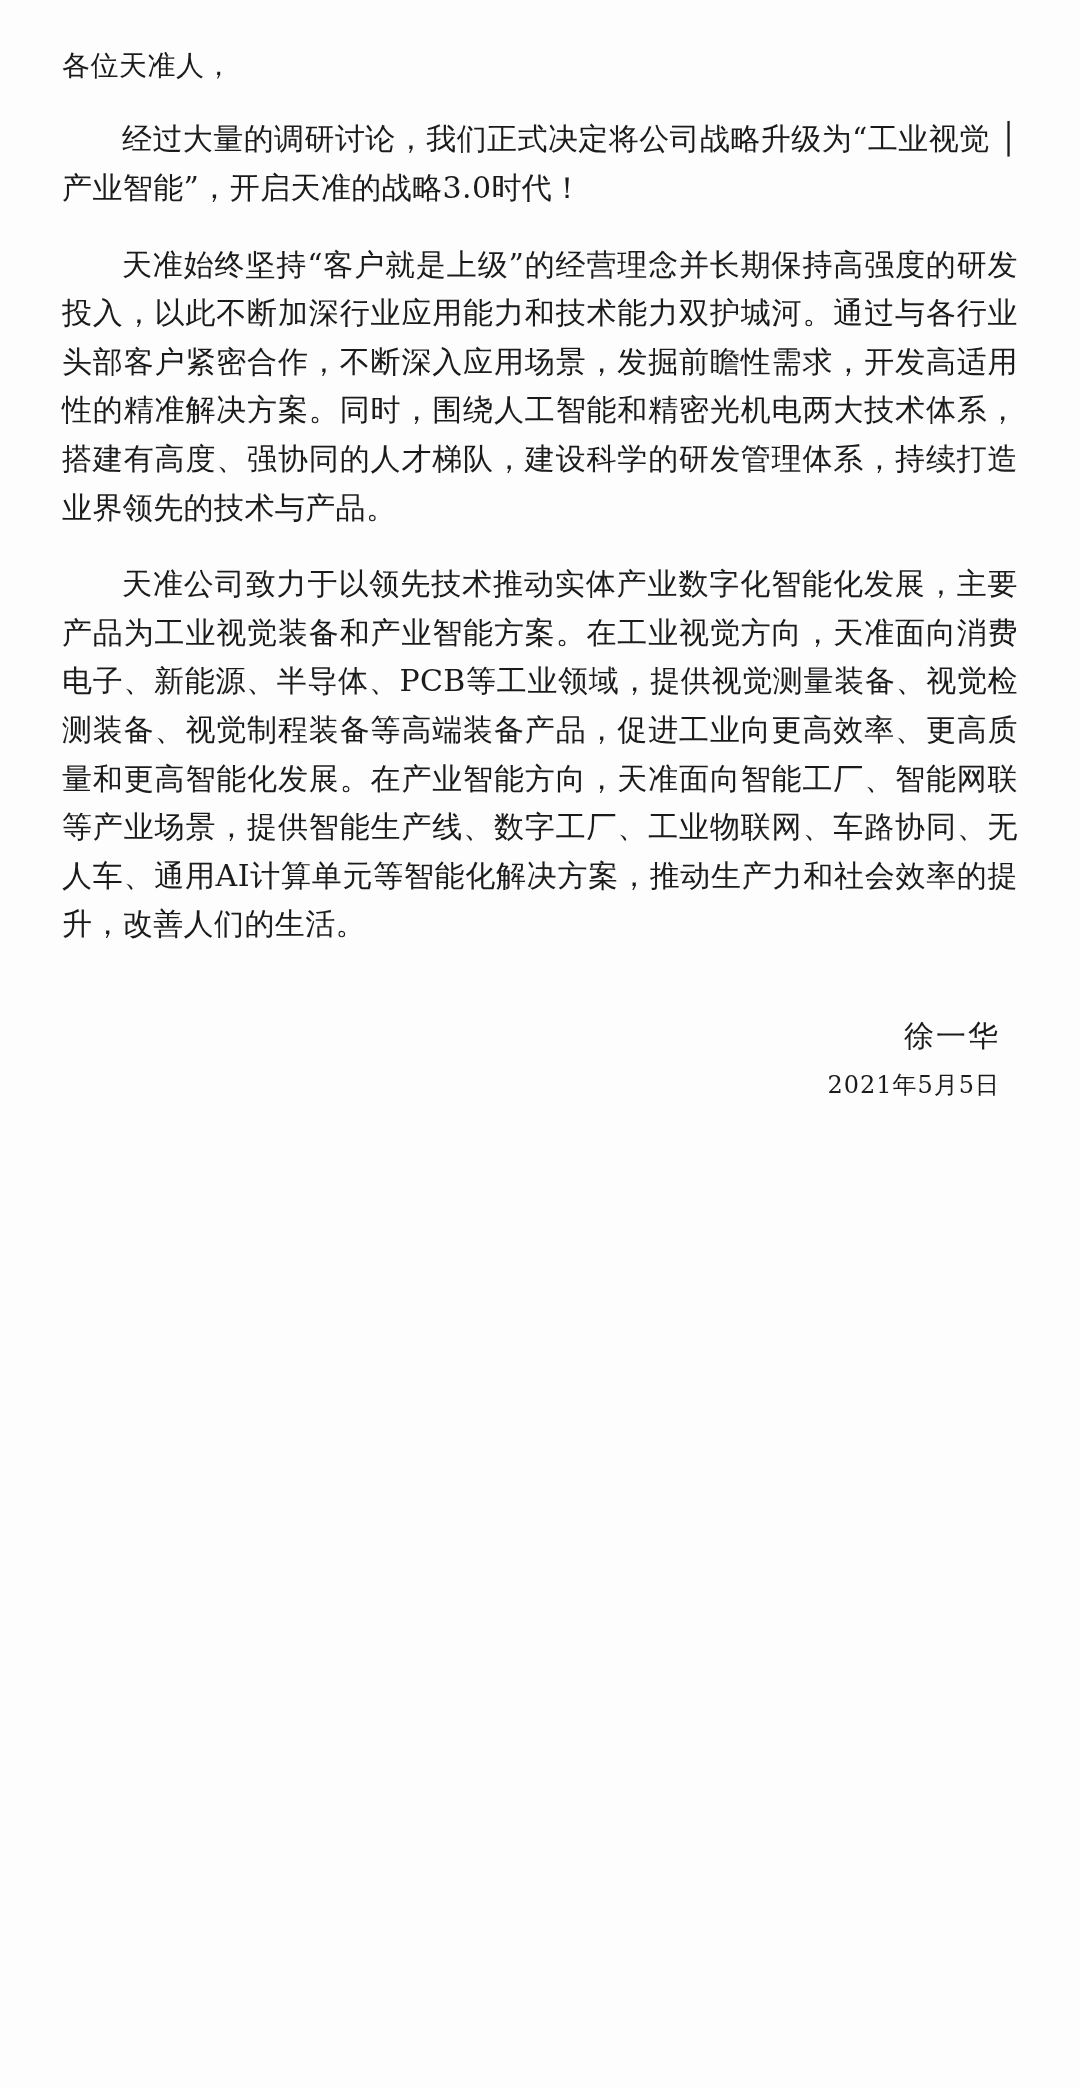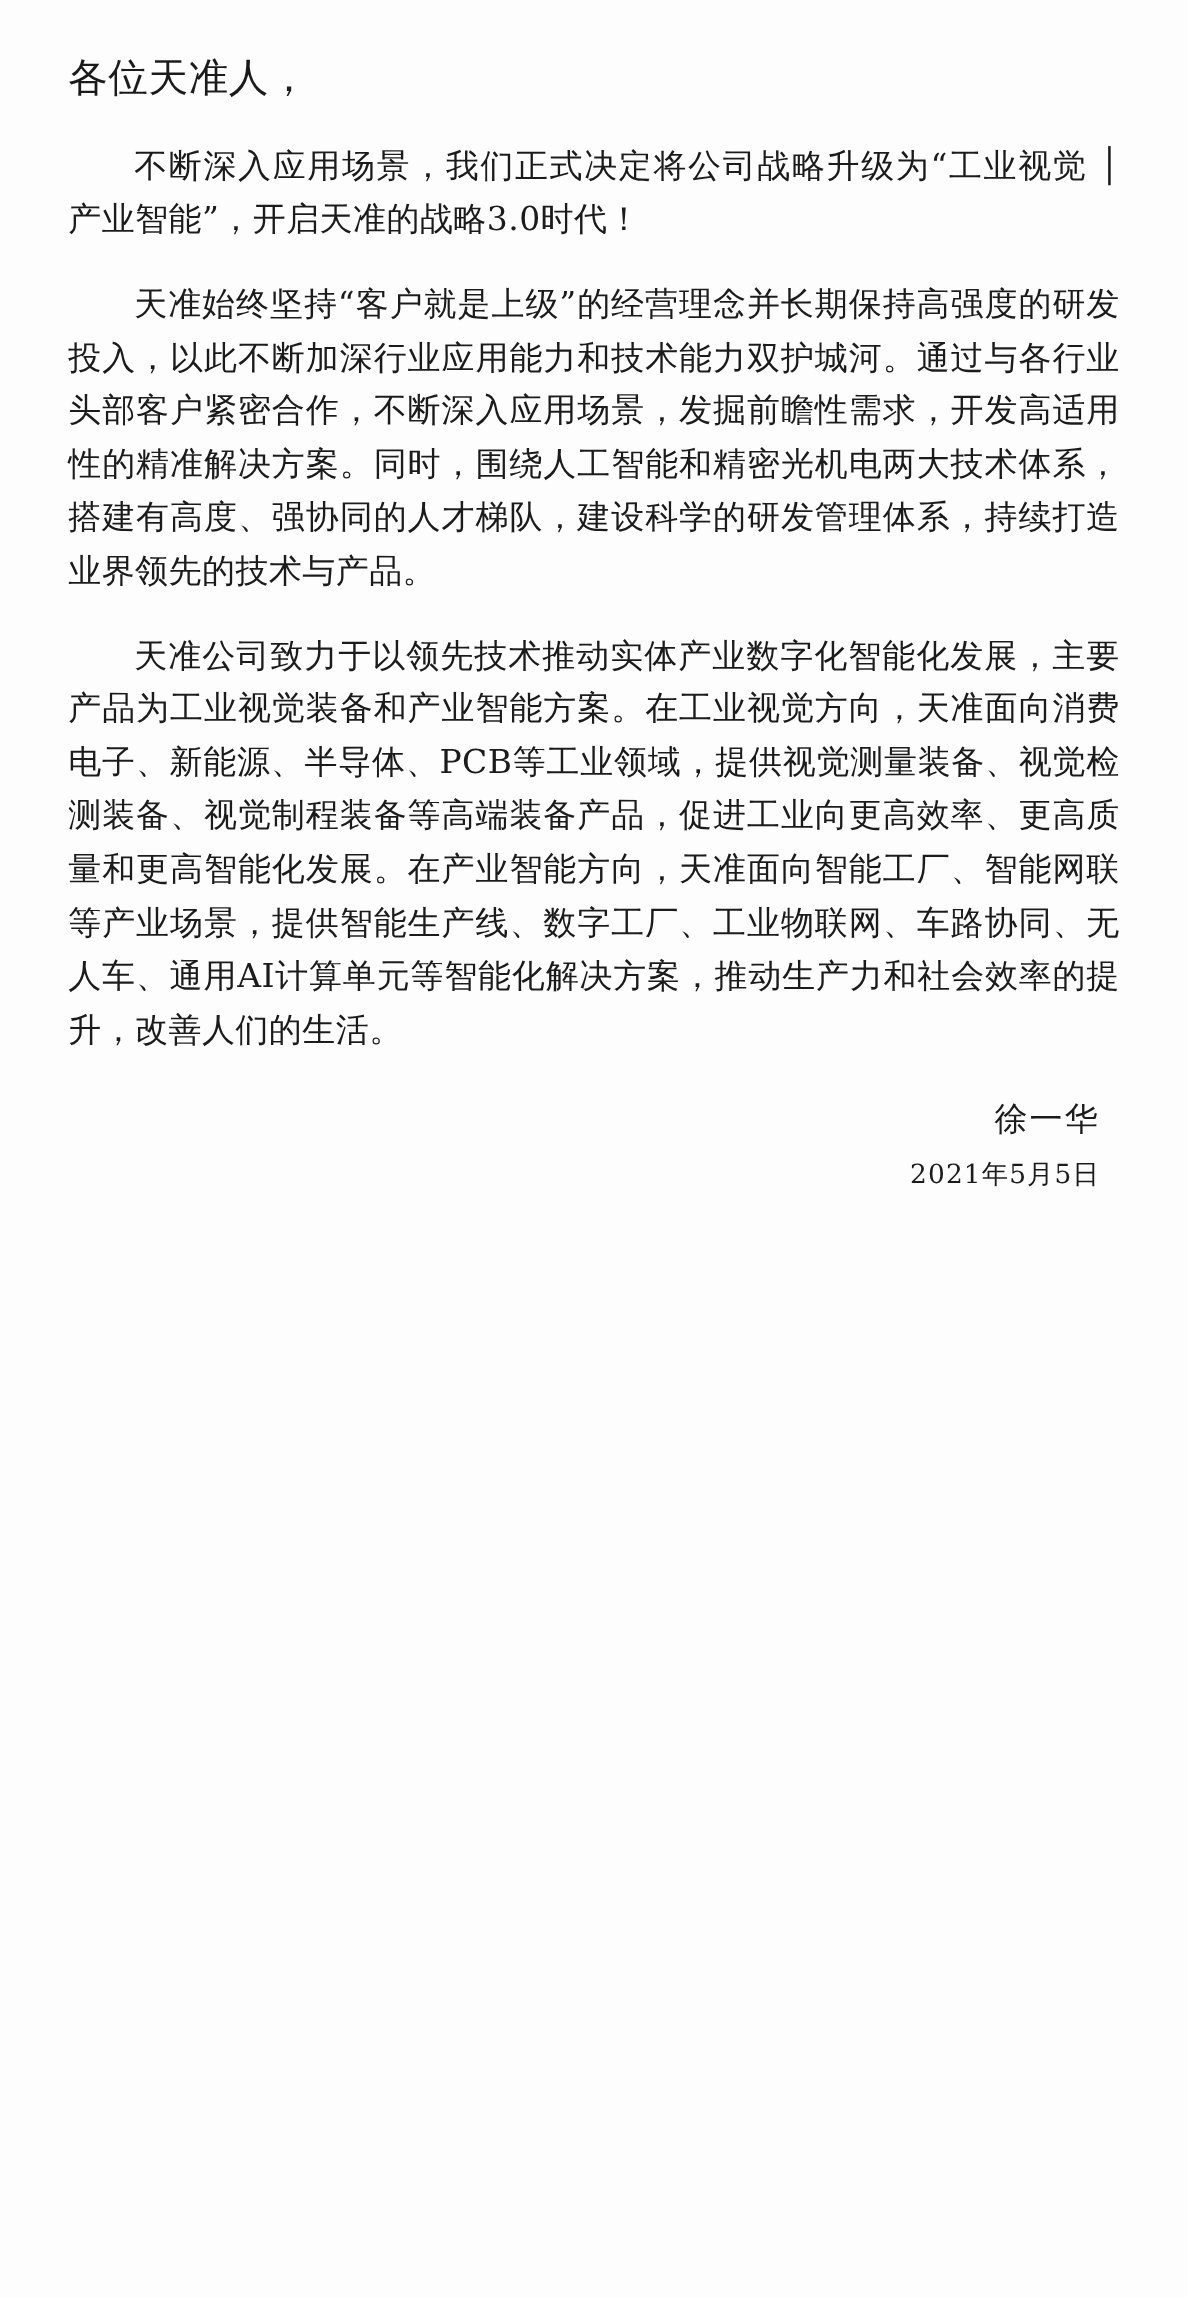--- a/index.html
+++ b/index.html
@@ -18,39 +18,39 @@
     min-height: 2088px;
     box-sizing: border-box;
     padding: 30px 62px 30px 62px;
     background: #fdfdfd;
     position: relative;
   }
   .letter {
     display: block;
   }
   .salutation {
-    font-size: 36px;
+    font-size: 28px;
     line-height: 1.55;
     letter-spacing: 0.5px;
     margin: 14px 0 0 0;
     text-align: justify;
     text-justify: inter-ideograph;
   }
   .para {
     font-size: 30px;
     line-height: 1.62;
     letter-spacing: 0.4px;
     margin: 28px 0 0 0;
     text-indent: 2em;
     text-align: justify;
     text-justify: inter-ideograph;
     word-break: break-all;
   }
   .signature-block {
-    margin-top: 34px;
+    margin-top: 64px;
     text-align: right;
     padding-right: 18px;
   }
   .sign-name {
     font-size: 30px;
     line-height: 1.5;
     letter-spacing: 2px;
   }
   .sign-date {
     font-size: 24px;
@@ -60,21 +60,21 @@
   }
 </style>
 </head>
 <body>
 
 <div class="page">
   <article class="letter">
 
     <p class="salutation">各位天准人，</p>
 
-    <p class="para">不断深入应用场景，我们正式决定将公司战略升级为“工业视觉 │ 产业智能”，开启天准的战略3.0时代！</p>
+    <p class="para">经过大量的调研讨论，我们正式决定将公司战略升级为“工业视觉 │ 产业智能”，开启天准的战略3.0时代！</p>
     <p class="para">天准始终坚持“客户就是上级”的经营理念并长期保持高强度的研发投入，以此不断加深行业应用能力和技术能力双护城河。通过与各行业头部客户紧密合作，不断深入应用场景，发掘前瞻性需求，开发高适用性的精准解决方案。同时，围绕人工智能和精密光机电两大技术体系，搭建有高度、强协同的人才梯队，建设科学的研发管理体系，持续打造业界领先的技术与产品。</p>
     <p class="para">天准公司致力于以领先技术推动实体产业数字化智能化发展，主要产品为工业视觉装备和产业智能方案。在工业视觉方向，天准面向消费电子、新能源、半导体、PCB等工业领域，提供视觉测量装备、视觉检测装备、视觉制程装备等高端装备产品，促进工业向更高效率、更高质量和更高智能化发展。在产业智能方向，天准面向智能工厂、智能网联等产业场景，提供智能生产线、数字工厂、工业物联网、车路协同、无人车、通用AI计算单元等智能化解决方案，推动生产力和社会效率的提升，改善人们的生活。</p>
 
     <div class="signature-block">
       <div class="sign-name">徐一华</div>
       <div class="sign-date">2021年5月5日</div>
     </div>
 
   </article>
 </div>

